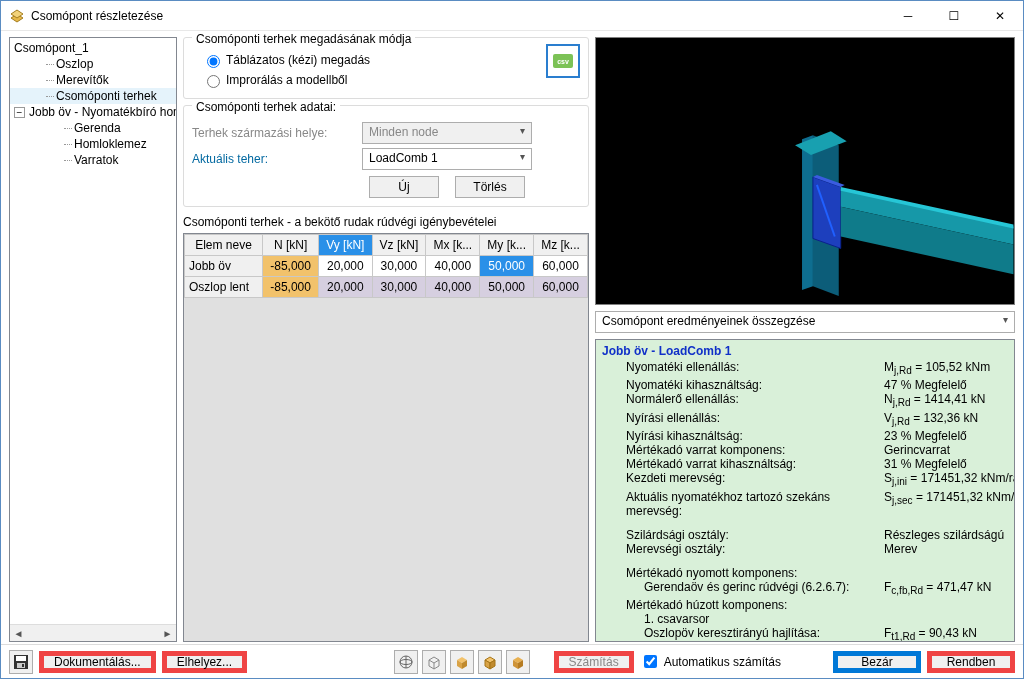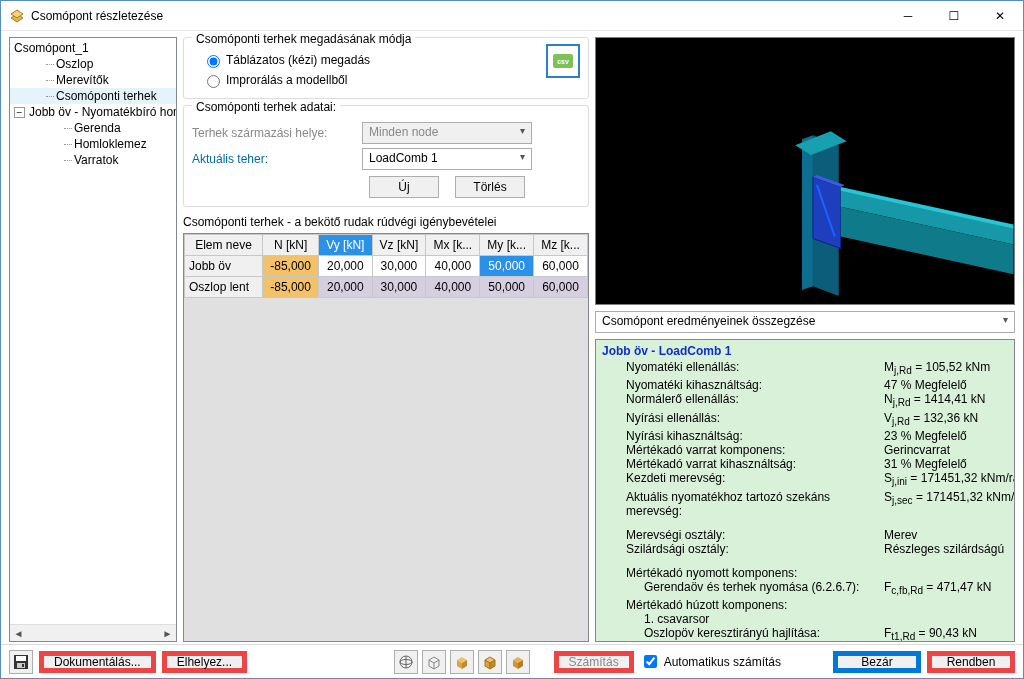--- a/index.html
+++ b/index.html
@@ -246,36 +246,36 @@
               <div class="val">S<span class="sub">j,ini</span> = 171451,32 kNm/rad</div>
             </div>
             <div class="res-row">
               <div class="lbl">Aktuális nyomatékhoz tartozó szekáns merevség:</div>
               <div class="val">S<span class="sub">j,sec</span> = 171451,32 kNm/rad</div>
             </div>
           </div>
         <div class="res-gap"></div>
         <div id="res-class">
             <div class="res-row">
+              <div class="lbl">Szilárdsági osztály:</div>
+              <div class="val">Részleges szilárdságú</div>
+            </div>
+            <div class="res-row">
               <div class="lbl">Merevségi osztály:</div>
               <div class="val">Merev</div>
             </div>
-            <div class="res-row">
-              <div class="lbl">Szilárdsági osztály:</div>
-              <div class="val">Részleges szilárdságú</div>
-            </div>
           </div>
         <div class="res-gap"></div>
         <div id="res-comp">
             <div class="res-row">
               <div class="lbl">Mértékadó nyomott komponens:</div>
               <div class="val"></div>
             </div>
             <div class="res-row indent">
-              <div class="lbl">Gerendaöv és terhek nyomása (6.2.6.7):</div>
+              <div class="lbl">Gerendaöv és gerinc rúdvégi (6.2.6.7):</div>
               <div class="val">F<span class="sub">c,fb,Rd</span> = 471,47 kN</div>
             </div>
             <div class="res-row">
               <div class="lbl">Mértékadó húzott komponens:</div>
               <div class="val"></div>
             </div>
             <div class="res-row indent">
               <div class="lbl">1. csavarsor</div>
               <div class="val"></div>
             </div>

